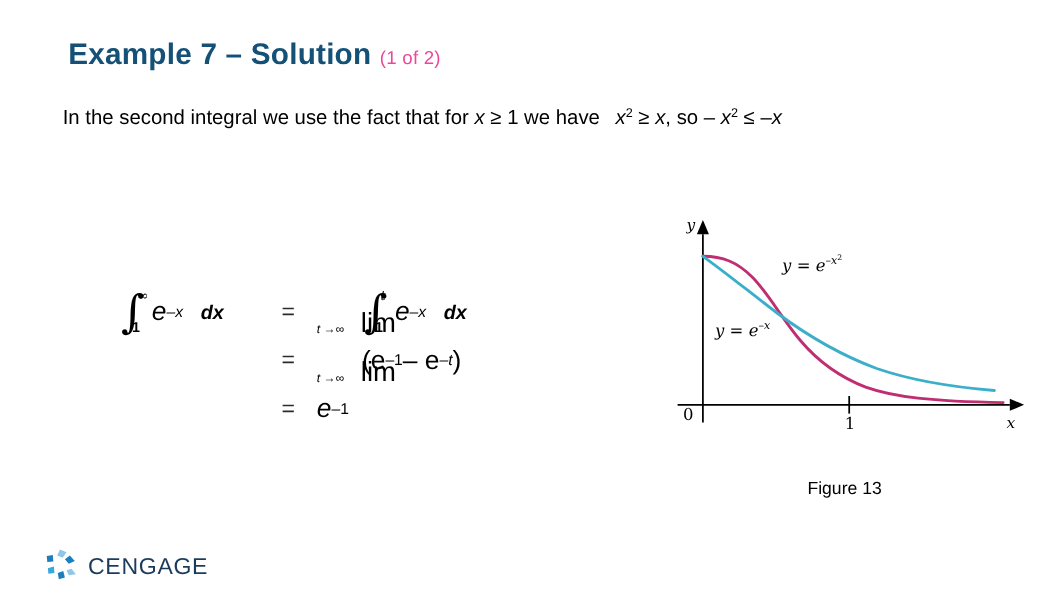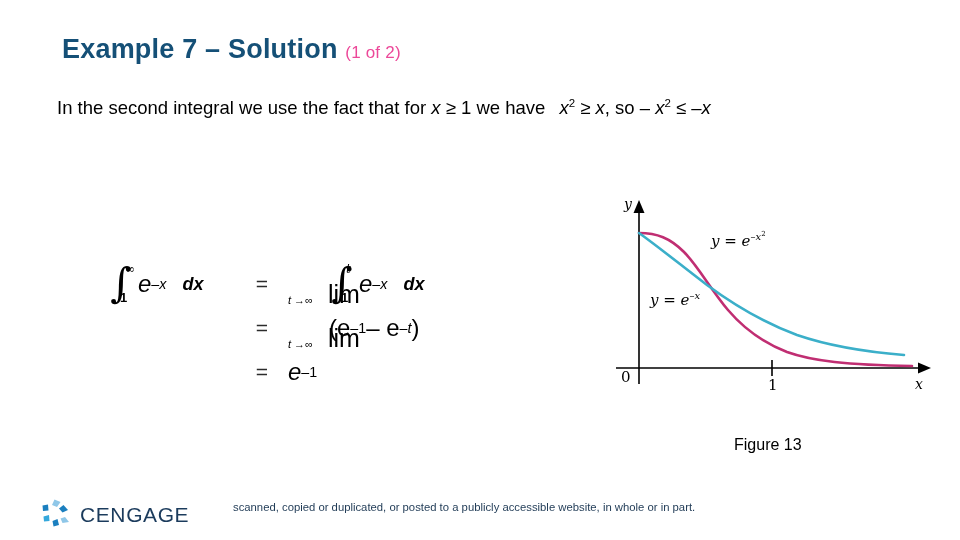--- a/index.html
+++ b/index.html
@@ -337,14 +337,13 @@
       <path d="M14.5 24.0 L19.5 22.0 L21.0 28.0 L15.5 29.5 Z" fill="#1B7FBF"></path>
       <path d="M5.5 19.5 L11.0 18.0 L11.5 24.0 L6.0 24.5 Z" fill="#35A8DC"></path>
       <path d="M4.5 8.5 L10.0 7.5 L10.5 13.5 L5.0 14.0 Z" fill="#1B7FBF"></path>
       <path d="M13.0 13.0 L18.0 12.0 L18.5 17.0 L13.5 18.0 Z" fill="#ffffff"></path>
     </g>
     <text x="42" y="25" font-family="Liberation Sans, sans-serif" font-size="21" letter-spacing="0.6" fill="#1B3B5C">CENGAGE</text>
   </svg>
 </div>
 
 <div class="footer-text">
-  <div>scanned, copied or duplicated, or posted to a publicly accessible website, in whole or in part.</div>
 </div>
 
 </body></html>

